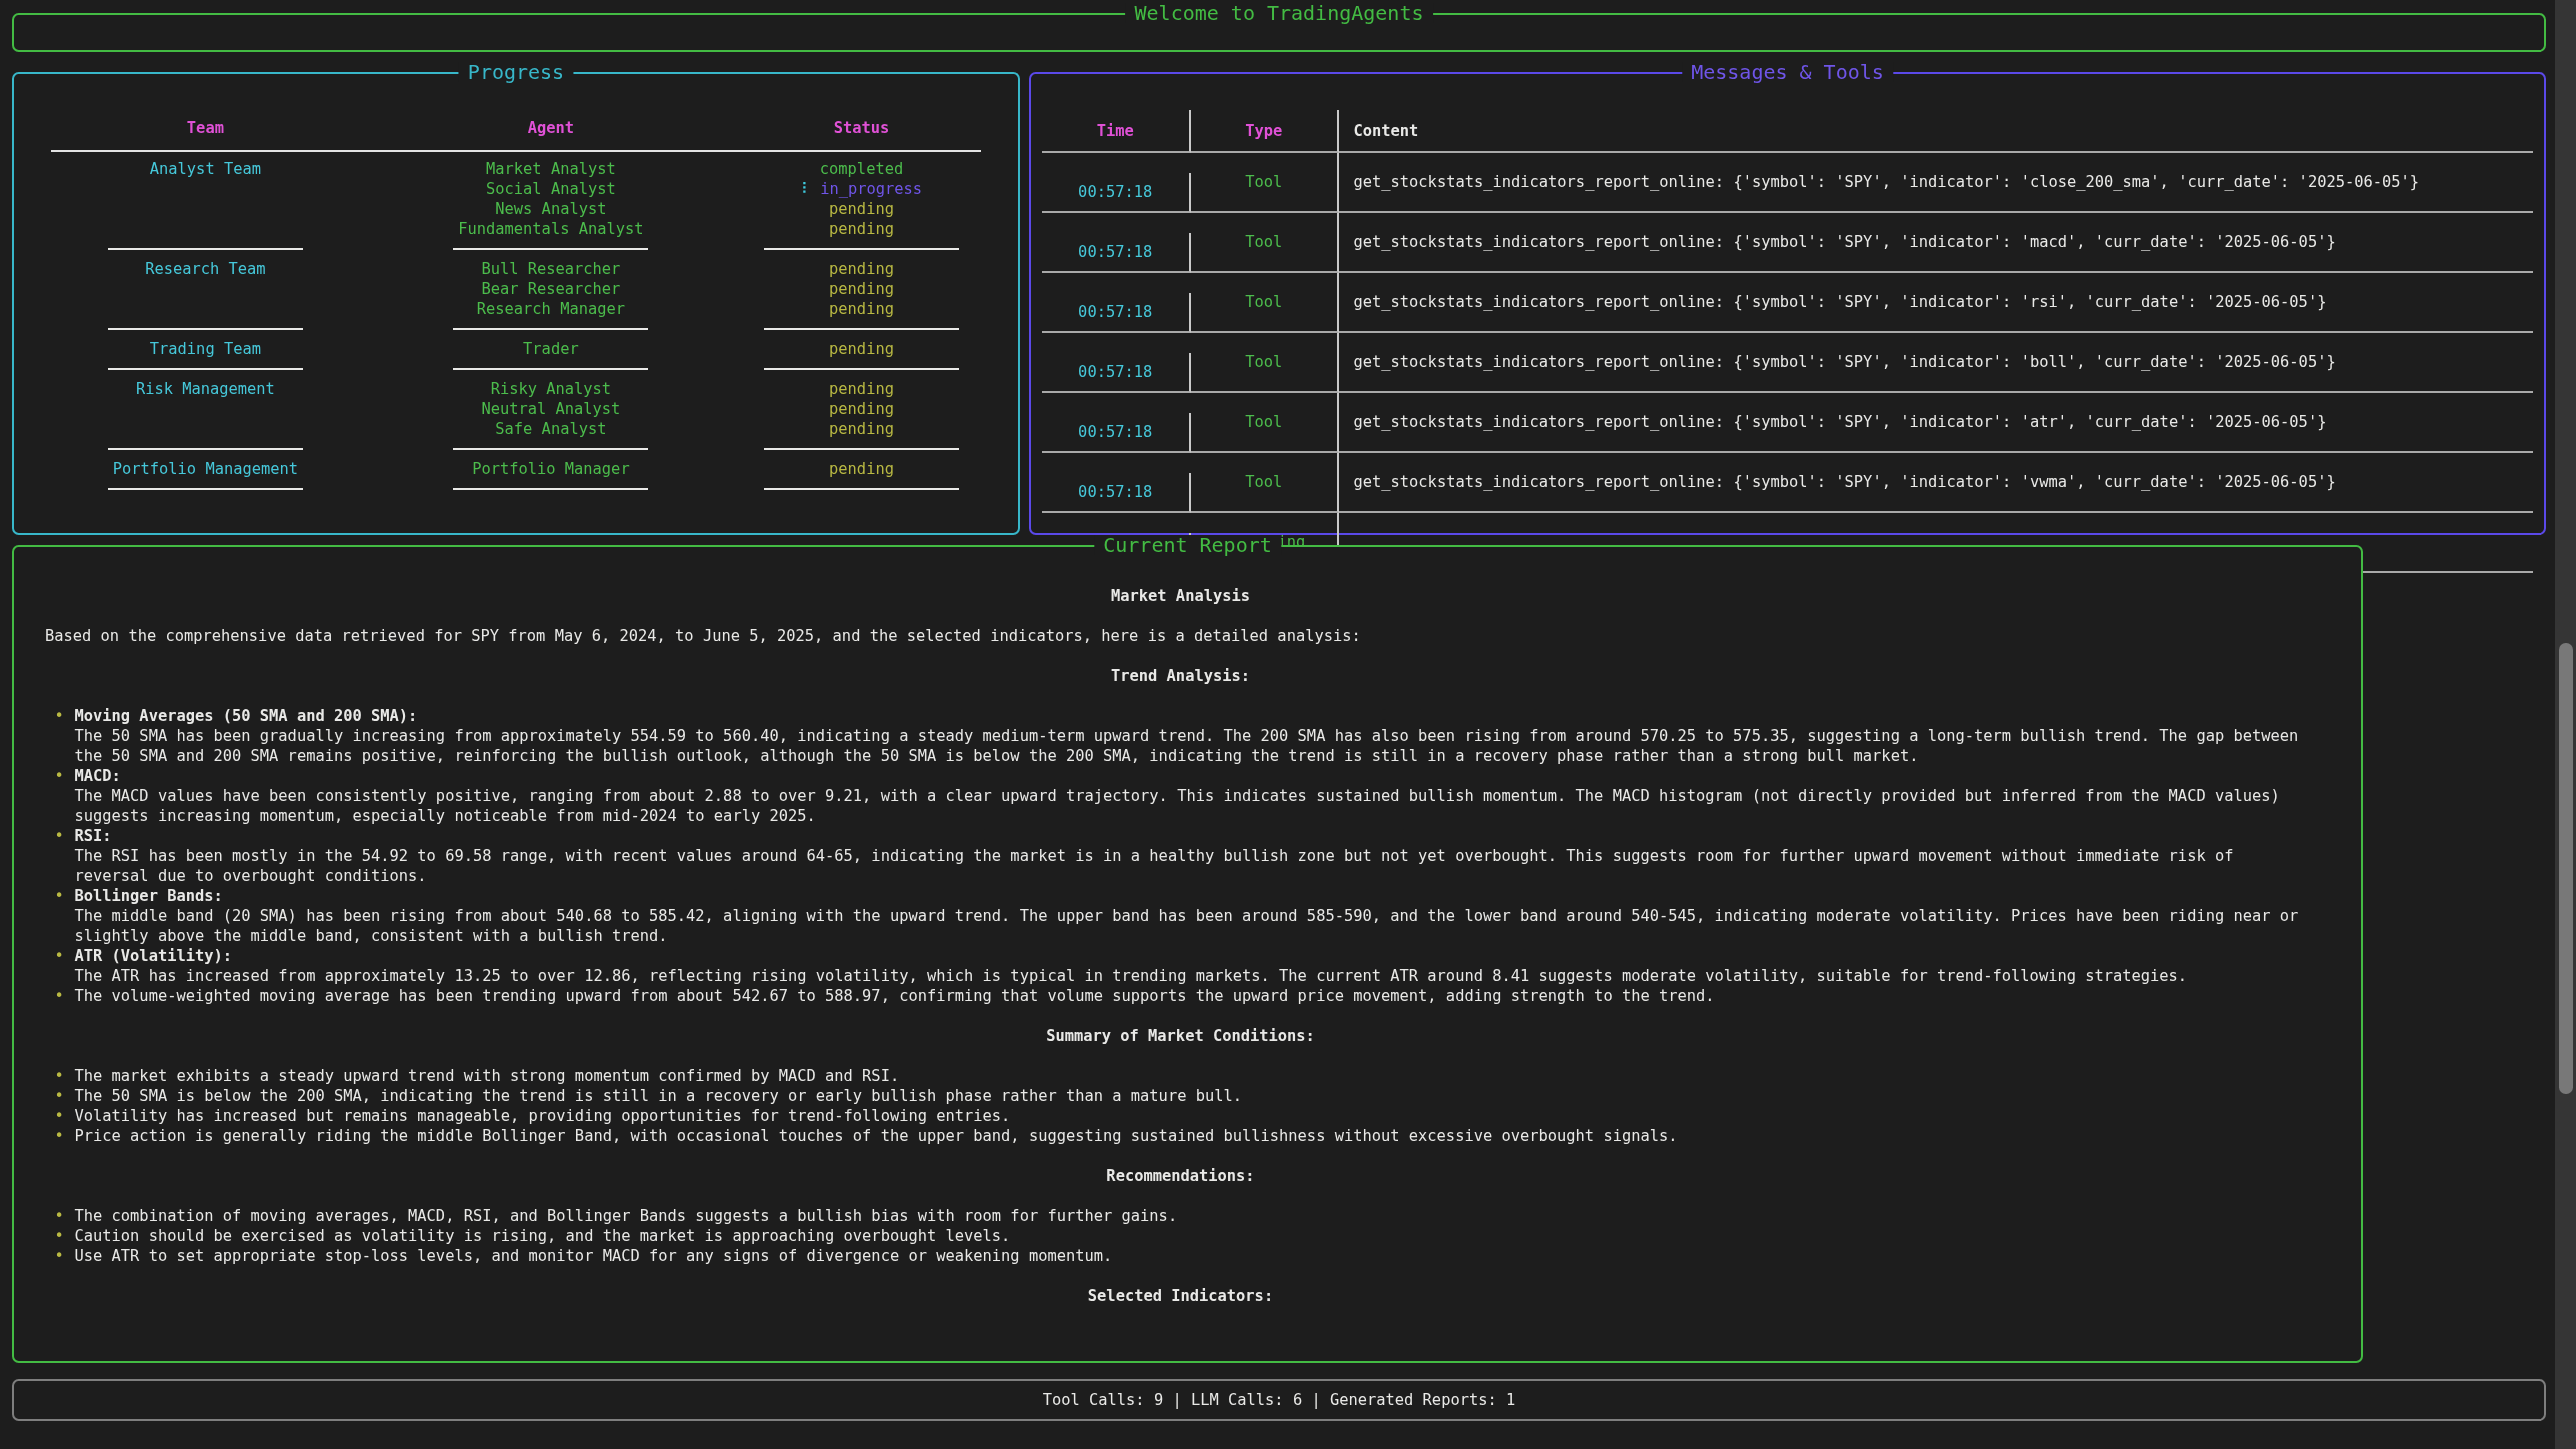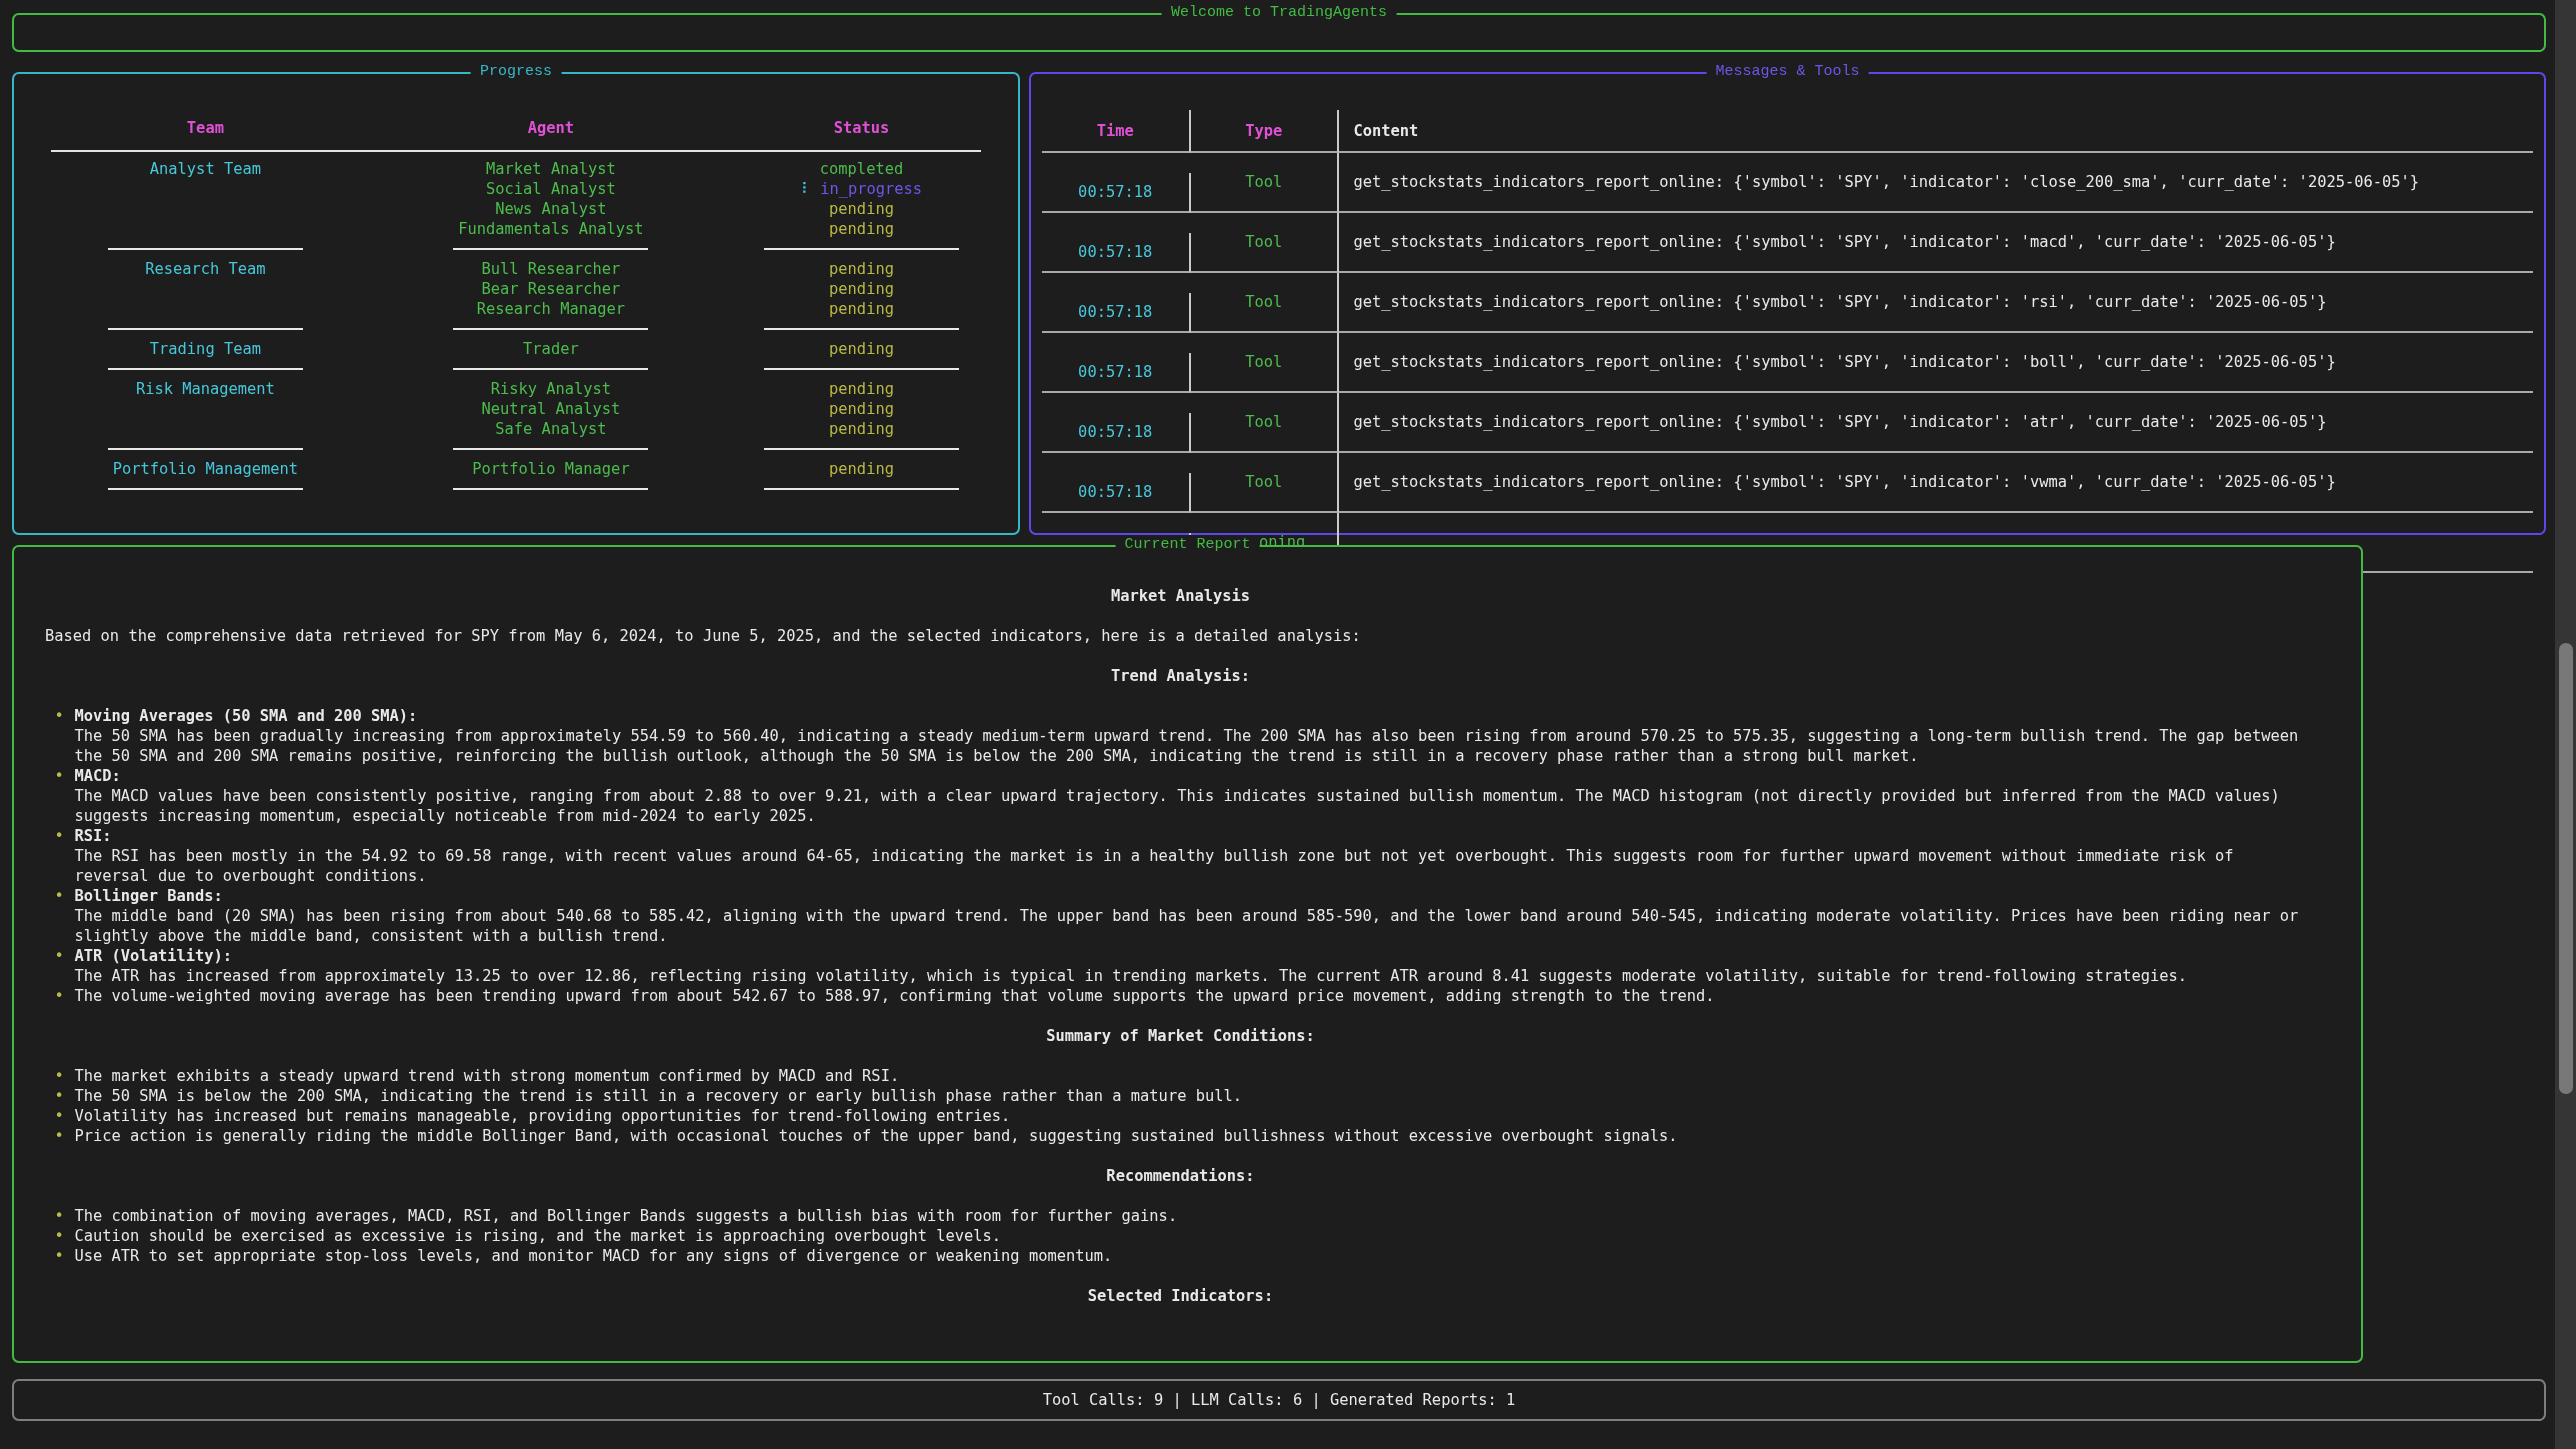--- a/index.html
+++ b/index.html
@@ -4,21 +4,21 @@
 <style>
   html,body{margin:0;padding:0;background:#1d1d1d;}
   body{
     width:2576px;height:1449px;position:relative;overflow:hidden;
     font-family:"DejaVu Sans Mono","Liberation Mono",monospace;
     font-size:15.4px;line-height:20px;color:#e9e9e7;
   }
   .panel{position:absolute;border:2px solid;border-radius:6.7px;background:#1d1d1d;box-sizing:border-box;}
   .panel-title{
     position:absolute;top:-12px;left:50%;transform:translateX(-50%);
-    background:#1d1d1d;padding:0 9.4px;white-space:nowrap;font-size:15px;font-family:Liberation Mono, monospace;
+    background:#1d1d1d;padding:0 9.4px;white-space:nowrap;font-size:20px;
   }
   .b-green{border-color:#43bb43;} .t-green{color:#43bb43;}
   .b-cyan{border-color:#38b7c9;}  .t-cyan{color:#38b7c9;}
   .b-violet{border-color:#5b49e9;text-align:center;} .t-violet{color:#6f55e8;}
   .b-gray{border-color:#7e7e7e;}
 
   
   #banner{left:12px;top:13.4px;width:2534px;height:39px;}
 
   
@@ -283,21 +283,21 @@
     </div>
 
     <div class="rh">Recommendations:</div>
     <div class="bullets">
       <div class="bullet">
           <span class="dot">•</span>
           <div class="bx">The combination of moving averages, MACD, RSI, and Bollinger Bands suggests a bullish bias with room for further gains.</div>
         </div>
       <div class="bullet">
           <span class="dot">•</span>
-          <div class="bx">Caution should be exercised as excessive is rising, and the market is approaching overbought levels.</div>
+          <div class="bx">Caution should be exercised as volatility is rising, and the market is approaching overbought levels.</div>
         </div>
       <div class="bullet">
           <span class="dot">•</span>
           <div class="bx">Use ATR to set appropriate stop-loss levels, and monitor MACD for any signs of divergence or weakening momentum.</div>
         </div>
     </div>
 
     <div class="rh">Selected Indicators:</div>
   </div>
 </section>

